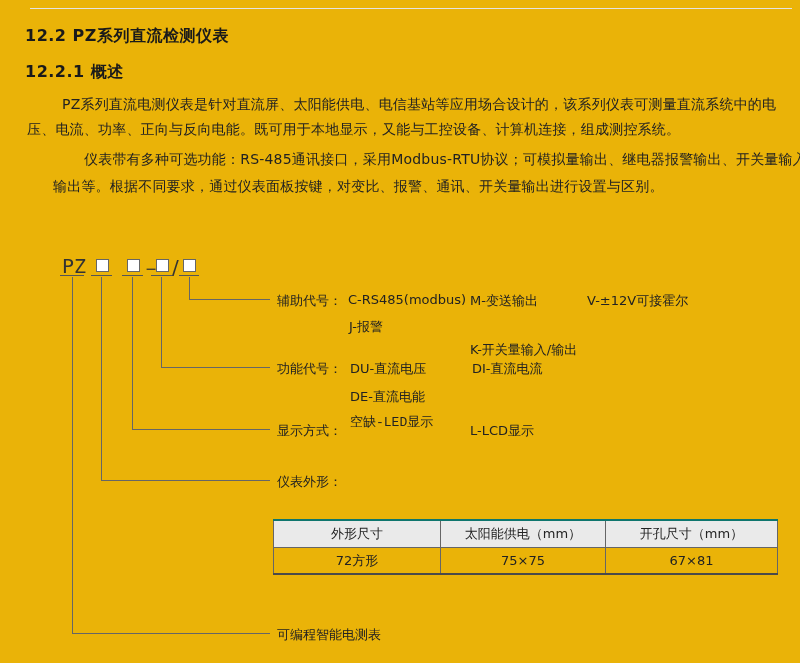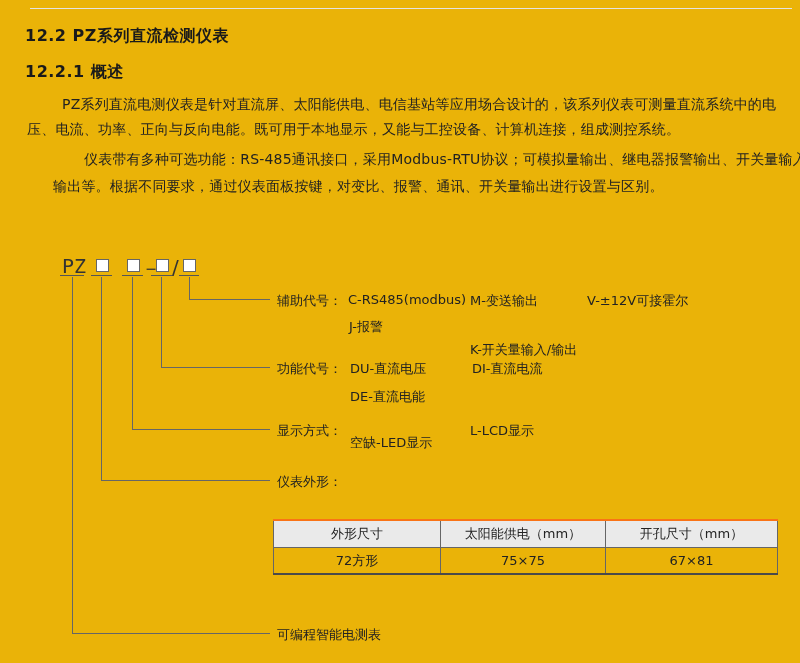--- a/index.html
+++ b/index.html
@@ -10,21 +10,21 @@
   .dlabel{position:absolute;font-size:13px;color:#222;white-space:nowrap;}
   .mono{font-family:"DejaVu Sans Mono","Liberation Mono",monospace;}
   .hline,.vline{position:absolute;background:#666;}
   .hline{height:1px;}
   .vline{width:1px;}
   .ubar{position:absolute;height:1px;background:#555;}
   .mbox{position:absolute;width:11px;height:11px;border:1px solid #666;background:#fff;}
   .mglyph{position:absolute;font-size:20px;color:#333;white-space:nowrap;}
   .topline{position:absolute;left:30px;top:8px;width:762px;height:1px;background:#e3e3e3;}
   table.spec{position:absolute;left:273px;top:519px;width:504px;border-collapse:collapse;table-layout:fixed;
-    font-size:13px;color:#222;border-top:2px solid #f97316;border-bottom:2px solid #4a4a4a;}
+    font-size:13px;color:#222;border-top:2px solid #0f766e;border-bottom:2px solid #4a4a4a;}
   table.spec th,table.spec td{border:1px solid #666;text-align:center;padding:0;height:25px;font-weight:normal;white-space:nowrap;}
   table.spec th{background:#eaeaea;height:26px;}
   table.spec col.c1{width:167px;} table.spec col.c2{width:165px;} table.spec col.c3{width:172px;}
 </style>
 </head>
 <body>
 
 <div id="page">
   <div class="topline"></div>
 
@@ -69,21 +69,21 @@
   <div class="dlabel" style="left:587px;top:292px;">V-±12V可接霍尔</div>
   <div class="dlabel" style="left:349px;top:318px;">J-报警</div>
   <div class="dlabel" style="left:470px;top:318px;margin-top:23px;">K-开关量输入/输出</div>
 
   <div class="dlabel" style="left:277px;top:360px;">功能代号：</div>
   <div class="dlabel" style="left:350px;top:360px;">DU-直流电压</div>
   <div class="dlabel" style="left:472px;top:360px;">DI-直流电流</div>
   <div class="dlabel" style="left:350px;top:388px;">DE-直流电能</div>
 
   <div class="dlabel" style="left:277px;top:422px;">显示方式：</div>
-  <div class="dlabel" style="left:350px;top:434px;">空缺-LED显示</div>
+  <div class="dlabel" style="left:350px;top:413px;font-family:Liberation Mono, monospace;">空缺-LED显示</div>
   <div class="dlabel" style="left:470px;top:422px;">L-LCD显示</div>
 
   <div class="dlabel" style="left:277px;top:473px;">仪表外形：</div>
 
   <table class="spec">
     <colgroup>
         <col class="c1">
         <col class="c2">
         <col class="c3">
       </colgroup>

